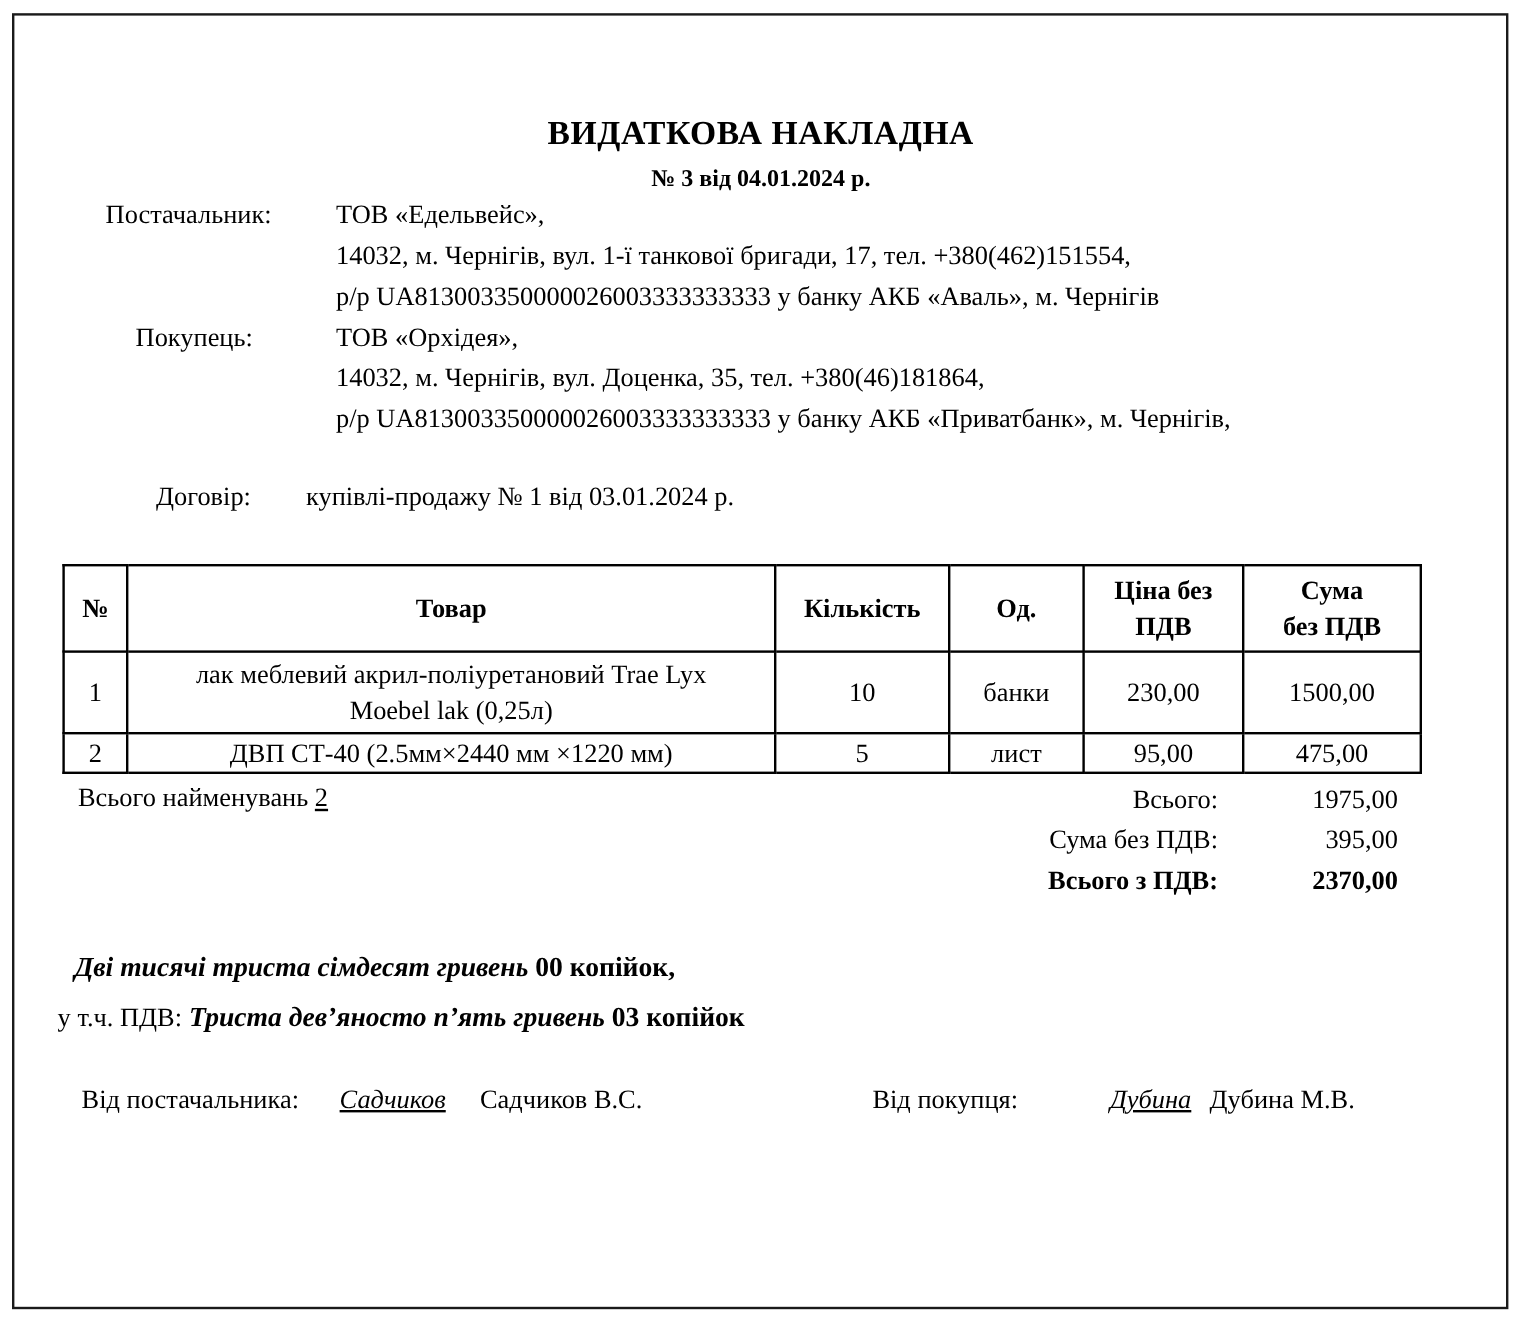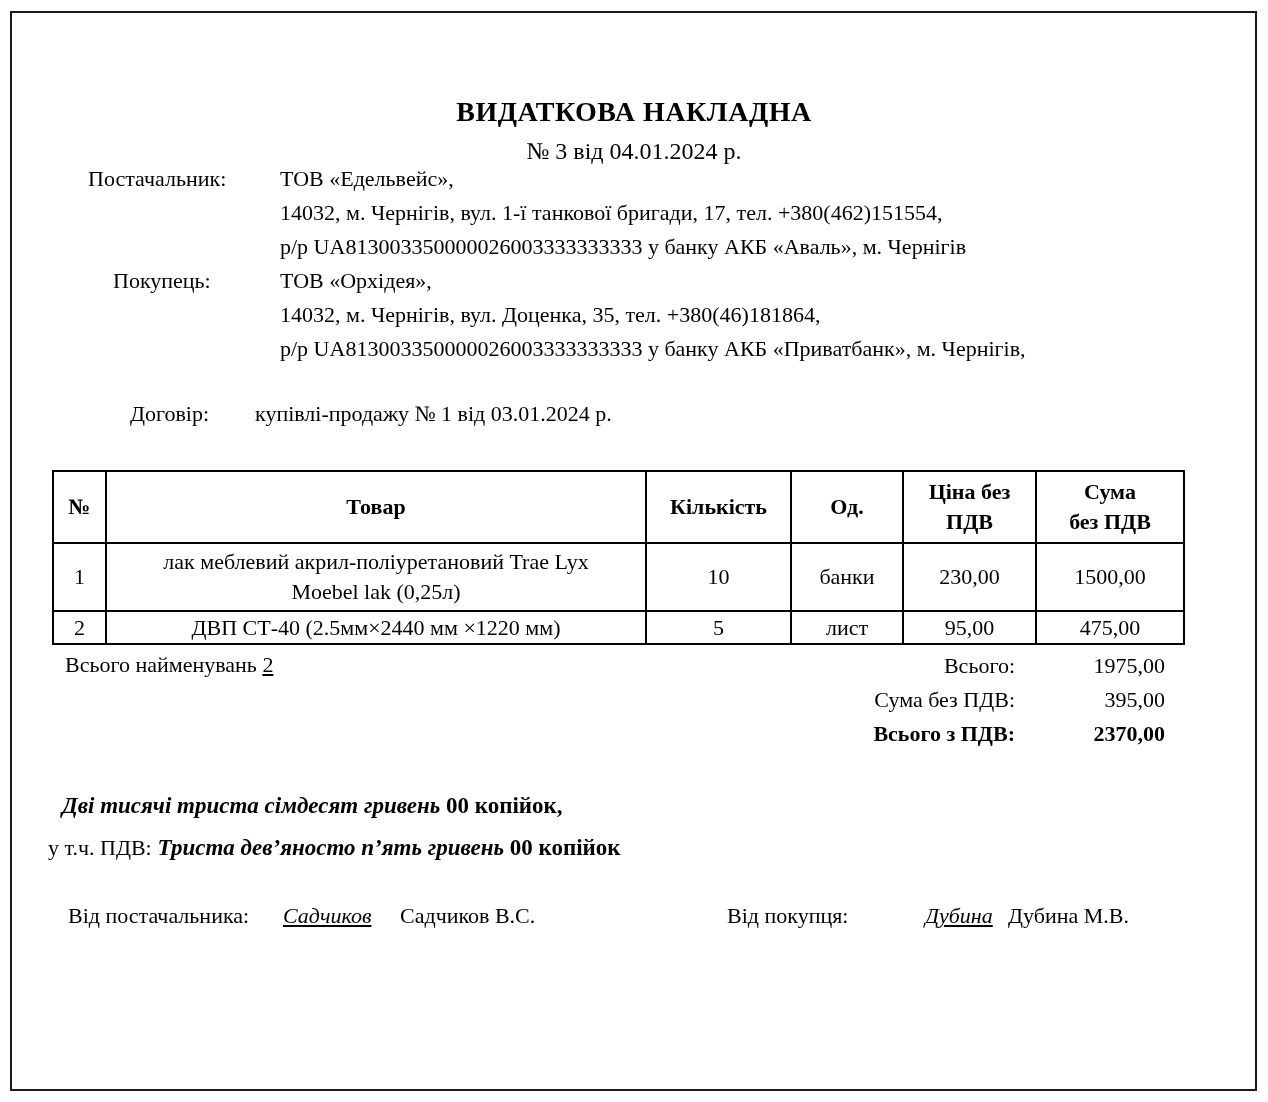--- a/index.html
+++ b/index.html
@@ -15,21 +15,21 @@
   }
   .frame {
     position: absolute;
     left: 10px; top: 11px;
     width: 1243px; height: 1076px;
     border: 2px solid #1a1a1a;
   }
   .abs { position: absolute; white-space: nowrap; }
   .center { left: 0; width: 100%; text-align: center; margin-top: 40px; }
   .doc-title { font-size: 28px; font-weight: bold; letter-spacing: 0.5px; }
-  .doc-subtitle { font-size: 24px; font-weight: normal; }
+  .doc-subtitle { font-size: 20px; font-weight: bold; }
 
   table.goods {
     position: absolute;
     left: 52px; top: 470px;
     width: 1131px;
     border-collapse: collapse;
     table-layout: fixed;
     font-size: 22px;
   }
   table.goods th, table.goods td {
@@ -154,21 +154,21 @@
     <span class="ul">2</span>
   </div>
 
   <div class="abs words-line" style="left:62px; top:793px;">
     <span class="words-italic">Дві тисячі триста сімдесят гривень</span>
     <span>00 копійок,</span>
   </div>
   <div class="abs words-line" style="left:48px; top:835px;">
     <span class="normal-prefix">у т.ч. ПДВ:</span>
     <span class="words-italic">Триста дев’яносто п’ять гривень</span>
-    <span>00 копійок</span>
+    <span>03 копійок</span>
   </div>
 
   <div class="abs" style="left:68px; top:903px;">Від постачальника:</div>
   <div class="abs sig" style="left:283px; top:903px;">Садчиков</div>
   <div class="abs" style="left:400px; top:903px;">Садчиков В.С.</div>
 
   <div class="abs" style="left:727px; top:903px;">Від покупця:</div>
   <div class="abs sig" style="left:913px; top:903px;margin-left:12px;">Дубина</div>
   <div class="abs" style="left:1008px; top:903px;">Дубина М.В.</div>
 </div>

